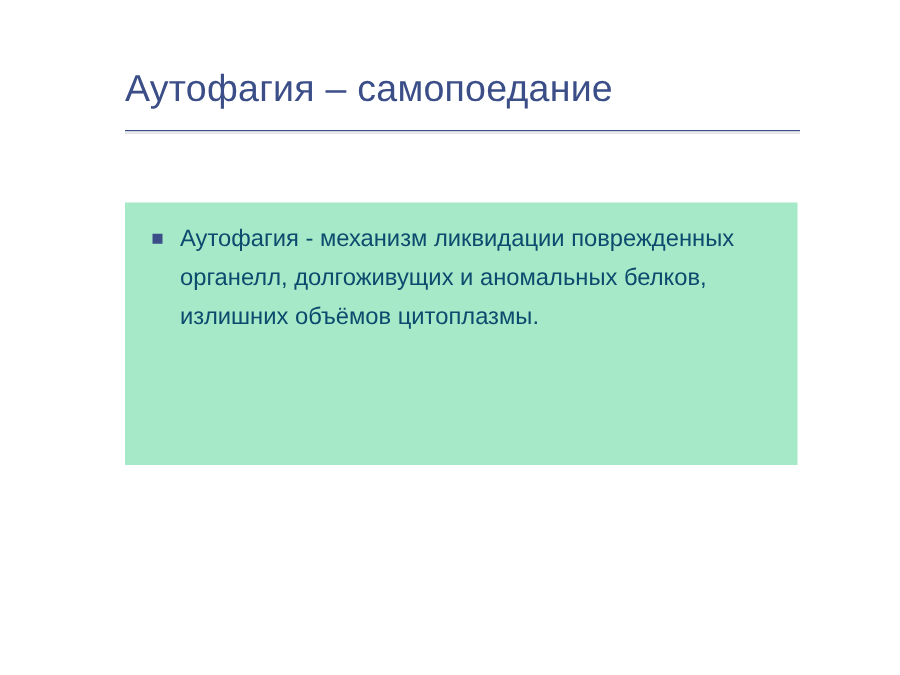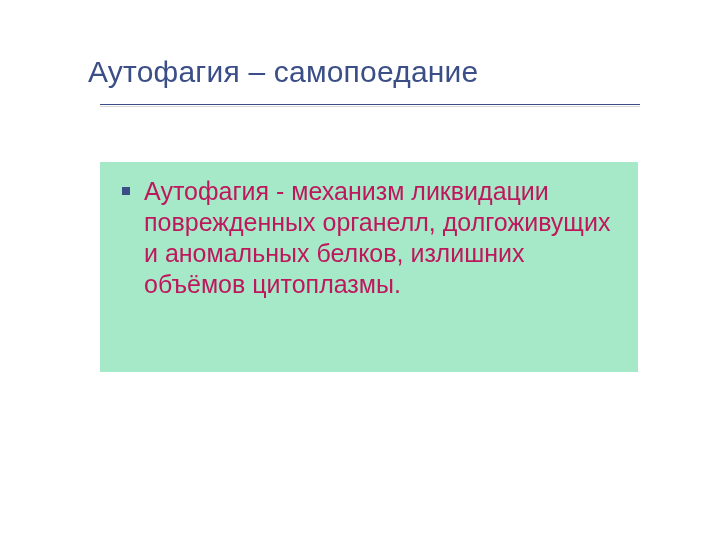--- a/index.html
+++ b/index.html
@@ -12,21 +12,21 @@
     overflow: hidden;
   }
   .slide {
     position: relative;
     width: 720px;
     height: 540px;
     box-sizing: border-box;
   }
   .title {
     position: absolute;
-    left: 88px;
+    left: 100px;
     top: 55px;
     font-size: 30px;
     color: #3B4E87;
     font-weight: 400;
     letter-spacing: 0.2px;
   }
   .title-rule {
     position: absolute;
     left: 100px;
     top: 104px;
@@ -47,23 +47,23 @@
   }
   .bullet-square {
     position: absolute;
     left: 22px;
     top: 25px;
     width: 8px;
     height: 8px;
     background: #3B4E87;
   }
   .body-text {
-    font-size: 25px;
+    font-size: 19px;
     line-height: 31px;
-    color: #be185d;
+    color: #0c4a6e;
     font-weight: 400;
   }
 </style>
 </head>
 <body>
 
 <div class="slide">
   <div class="title">Аутофагия –  самопоедание</div>
   <div class="title-rule"></div>
 

